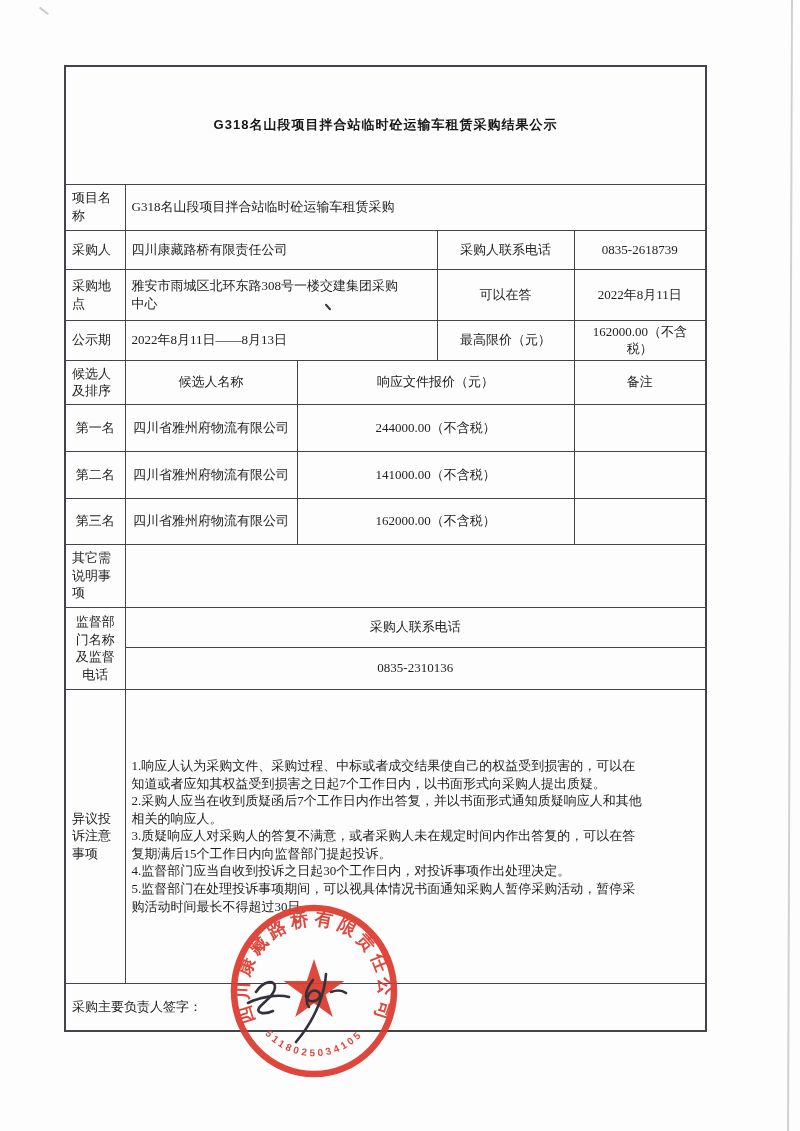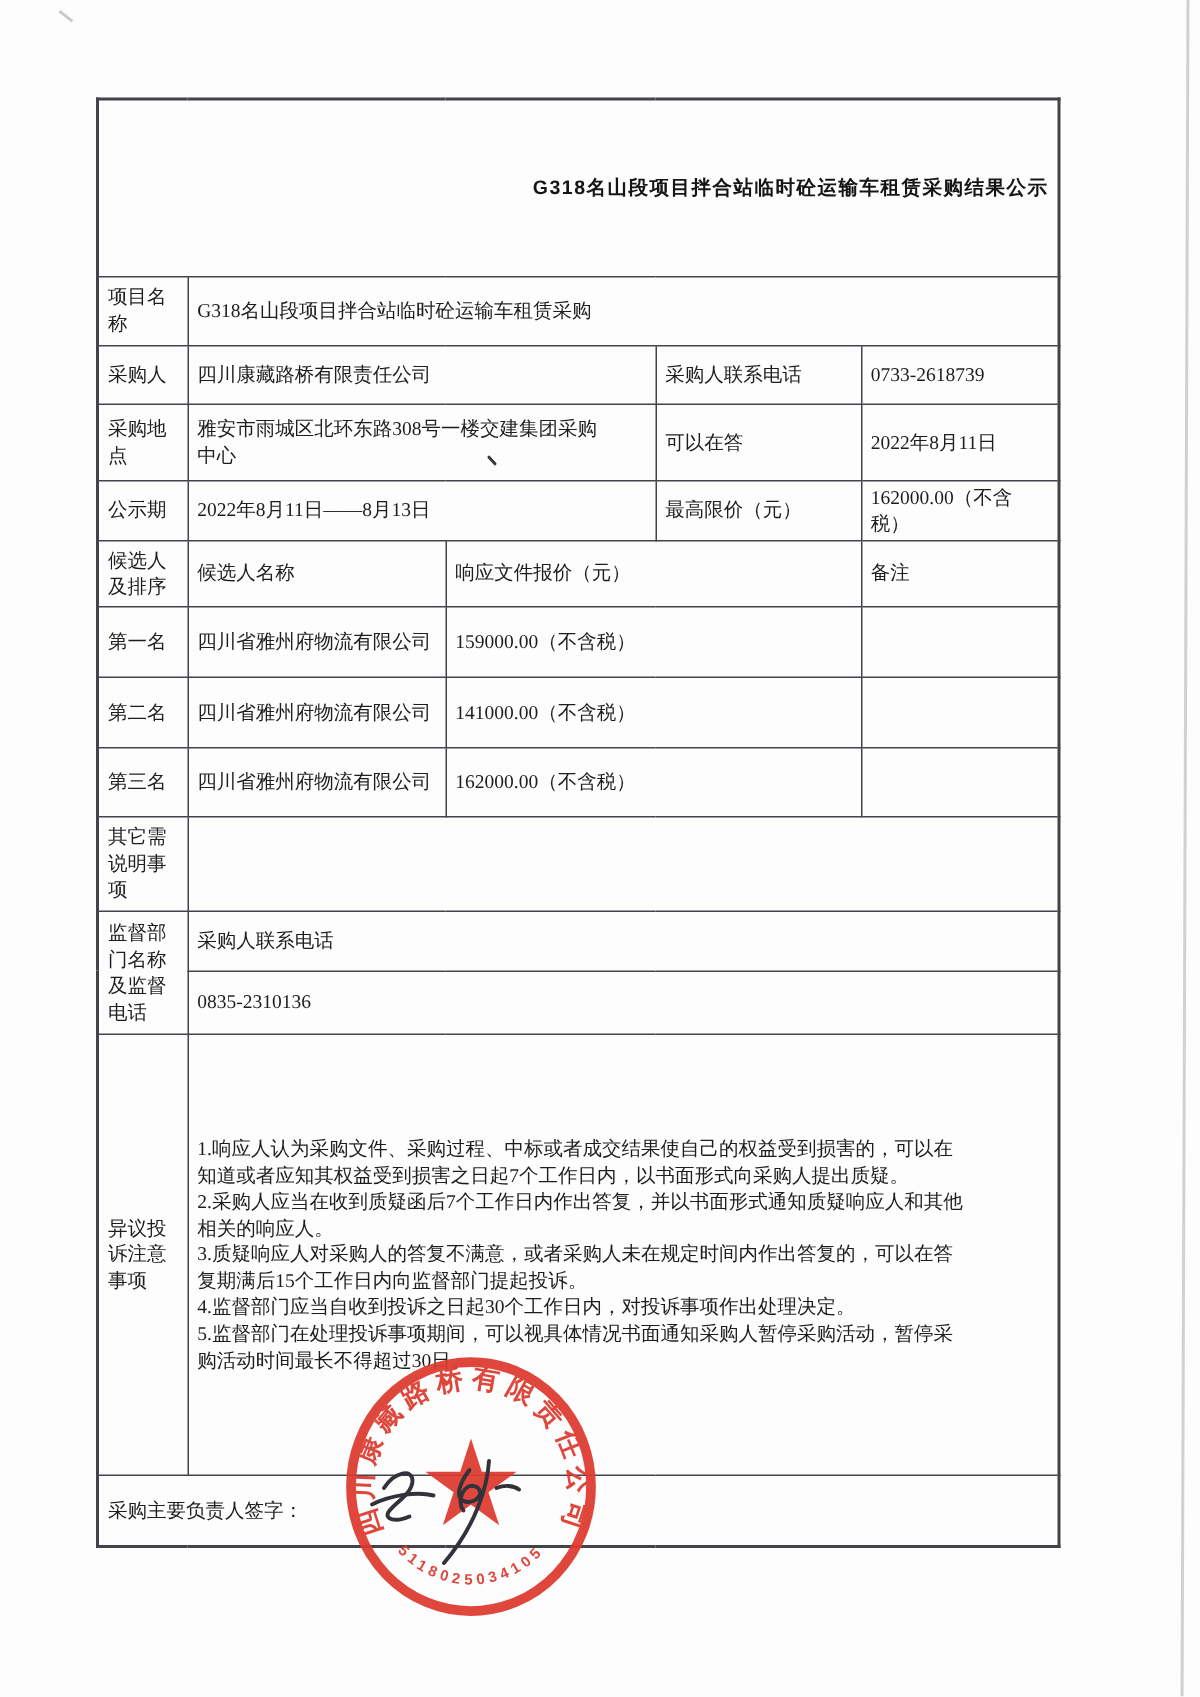--- a/index.html
+++ b/index.html
@@ -22,24 +22,24 @@
     border-collapse:collapse;table-layout:fixed;
     border:2px solid #43444a;
   }
   .doc td{
     border:1.5px solid #43444a;
     font-size:13px;line-height:1.35;
     padding:2px 6px;vertical-align:middle;
     overflow:hidden;
   }
   .lbl{white-space:pre-line;padding-left:5px;padding-right:2px;}
-  .ctr{}
+  .ctr{text-align:center;}
   .pre{white-space:pre-line;}
   .title-cell{
-    text-align:right;font-family:"Liberation Sans","DejaVu Sans",sans-serif;
+    text-align:center;font-family:"Liberation Sans","DejaVu Sans",sans-serif;
     font-weight:700;font-size:23px;letter-spacing:1px;color:#151517;
   }
   .small{font-size:11.5px;}
   .obj-text{font-size:13.2px;line-height:1.48;padding:4px 8px;font-family:Liberation Serif, serif;}
   .sign-cell{font-size:14px;padding-left:8px;border-radius:12px;}
 
   
   .stamp{position:absolute;left:225px;top:901px;width:178px;height:180px;opacity:.93;}
   .stamp text{font-family:"Liberation Sans","DejaVu Sans",sans-serif;}
   .signature{position:absolute;left:246px;top:966px;width:120px;height:86px;}
@@ -68,21 +68,21 @@
   <tr style="height:46px">
     <td class="lbl">项目名
 称</td>
     <td colspan="4">G318名山段项目拌合站临时砼运输车租赁采购</td>
   </tr>
 
   <tr style="height:39px">
     <td class="lbl">采购人</td>
     <td colspan="2">四川康藏路桥有限责任公司</td>
     <td class="ctr">采购人联系电话</td>
-    <td class="ctr">0733-2618739</td>
+    <td class="ctr">0835-2618739</td>
   </tr>
 
   <tr style="height:51px">
     <td class="lbl">采购地
 点</td>
     <td colspan="2" class="pre">雅安市雨城区北环东路308号一楼交建集团采购
 中心</td>
     <td class="ctr">可以在答</td>
     <td class="ctr">2022年8月11日</td>
   </tr>
@@ -98,21 +98,21 @@
     <td class="lbl">候选人
 及排序</td>
     <td class="ctr">候选人名称</td>
     <td colspan="2" class="ctr">响应文件报价（元）</td>
     <td class="ctr">备注</td>
   </tr>
 
   <tr style="height:47px">
     <td class="ctr">第一名</td>
     <td class="ctr">四川省雅州府物流有限公司</td>
-    <td colspan="2" class="ctr">159000.00（不含税）</td>
+    <td colspan="2" class="ctr">244000.00（不含税）</td>
     <td class="ctr"></td>
   </tr>
 
   <tr style="height:47px">
     <td class="ctr">第二名</td>
     <td class="ctr">四川省雅州府物流有限公司</td>
     <td colspan="2" class="ctr">141000.00（不含税）</td>
     <td class="ctr"></td>
   </tr>
 

